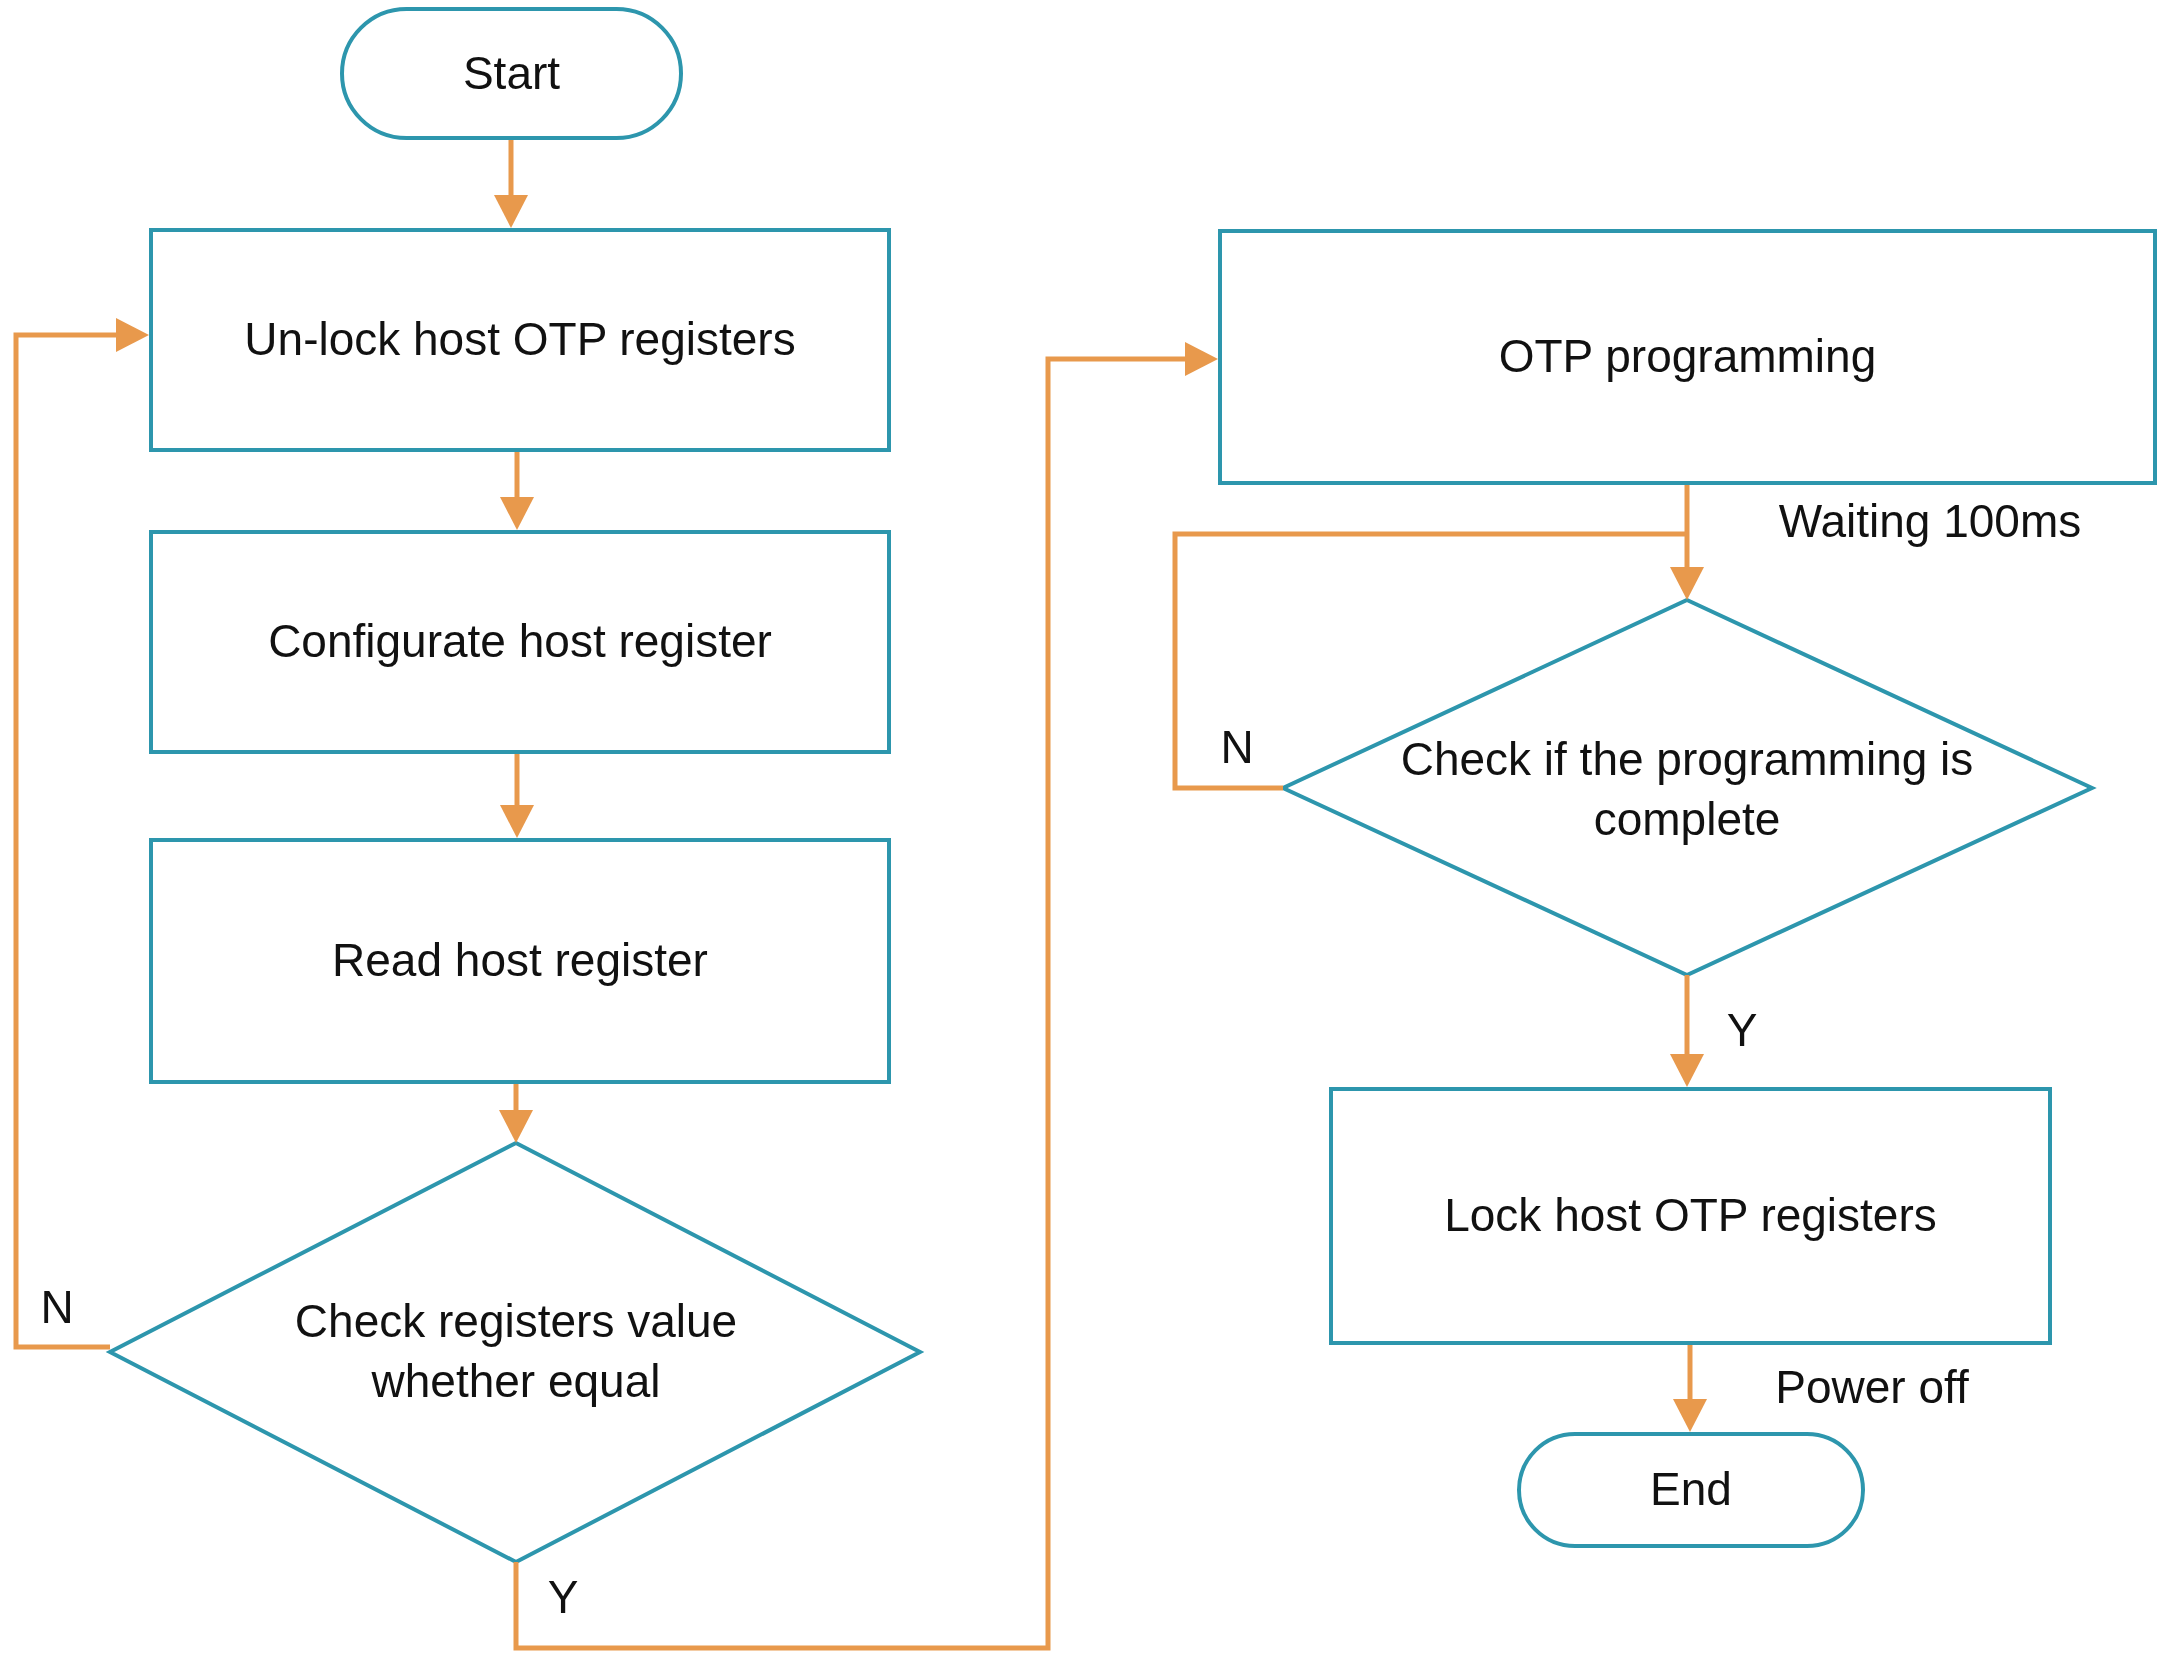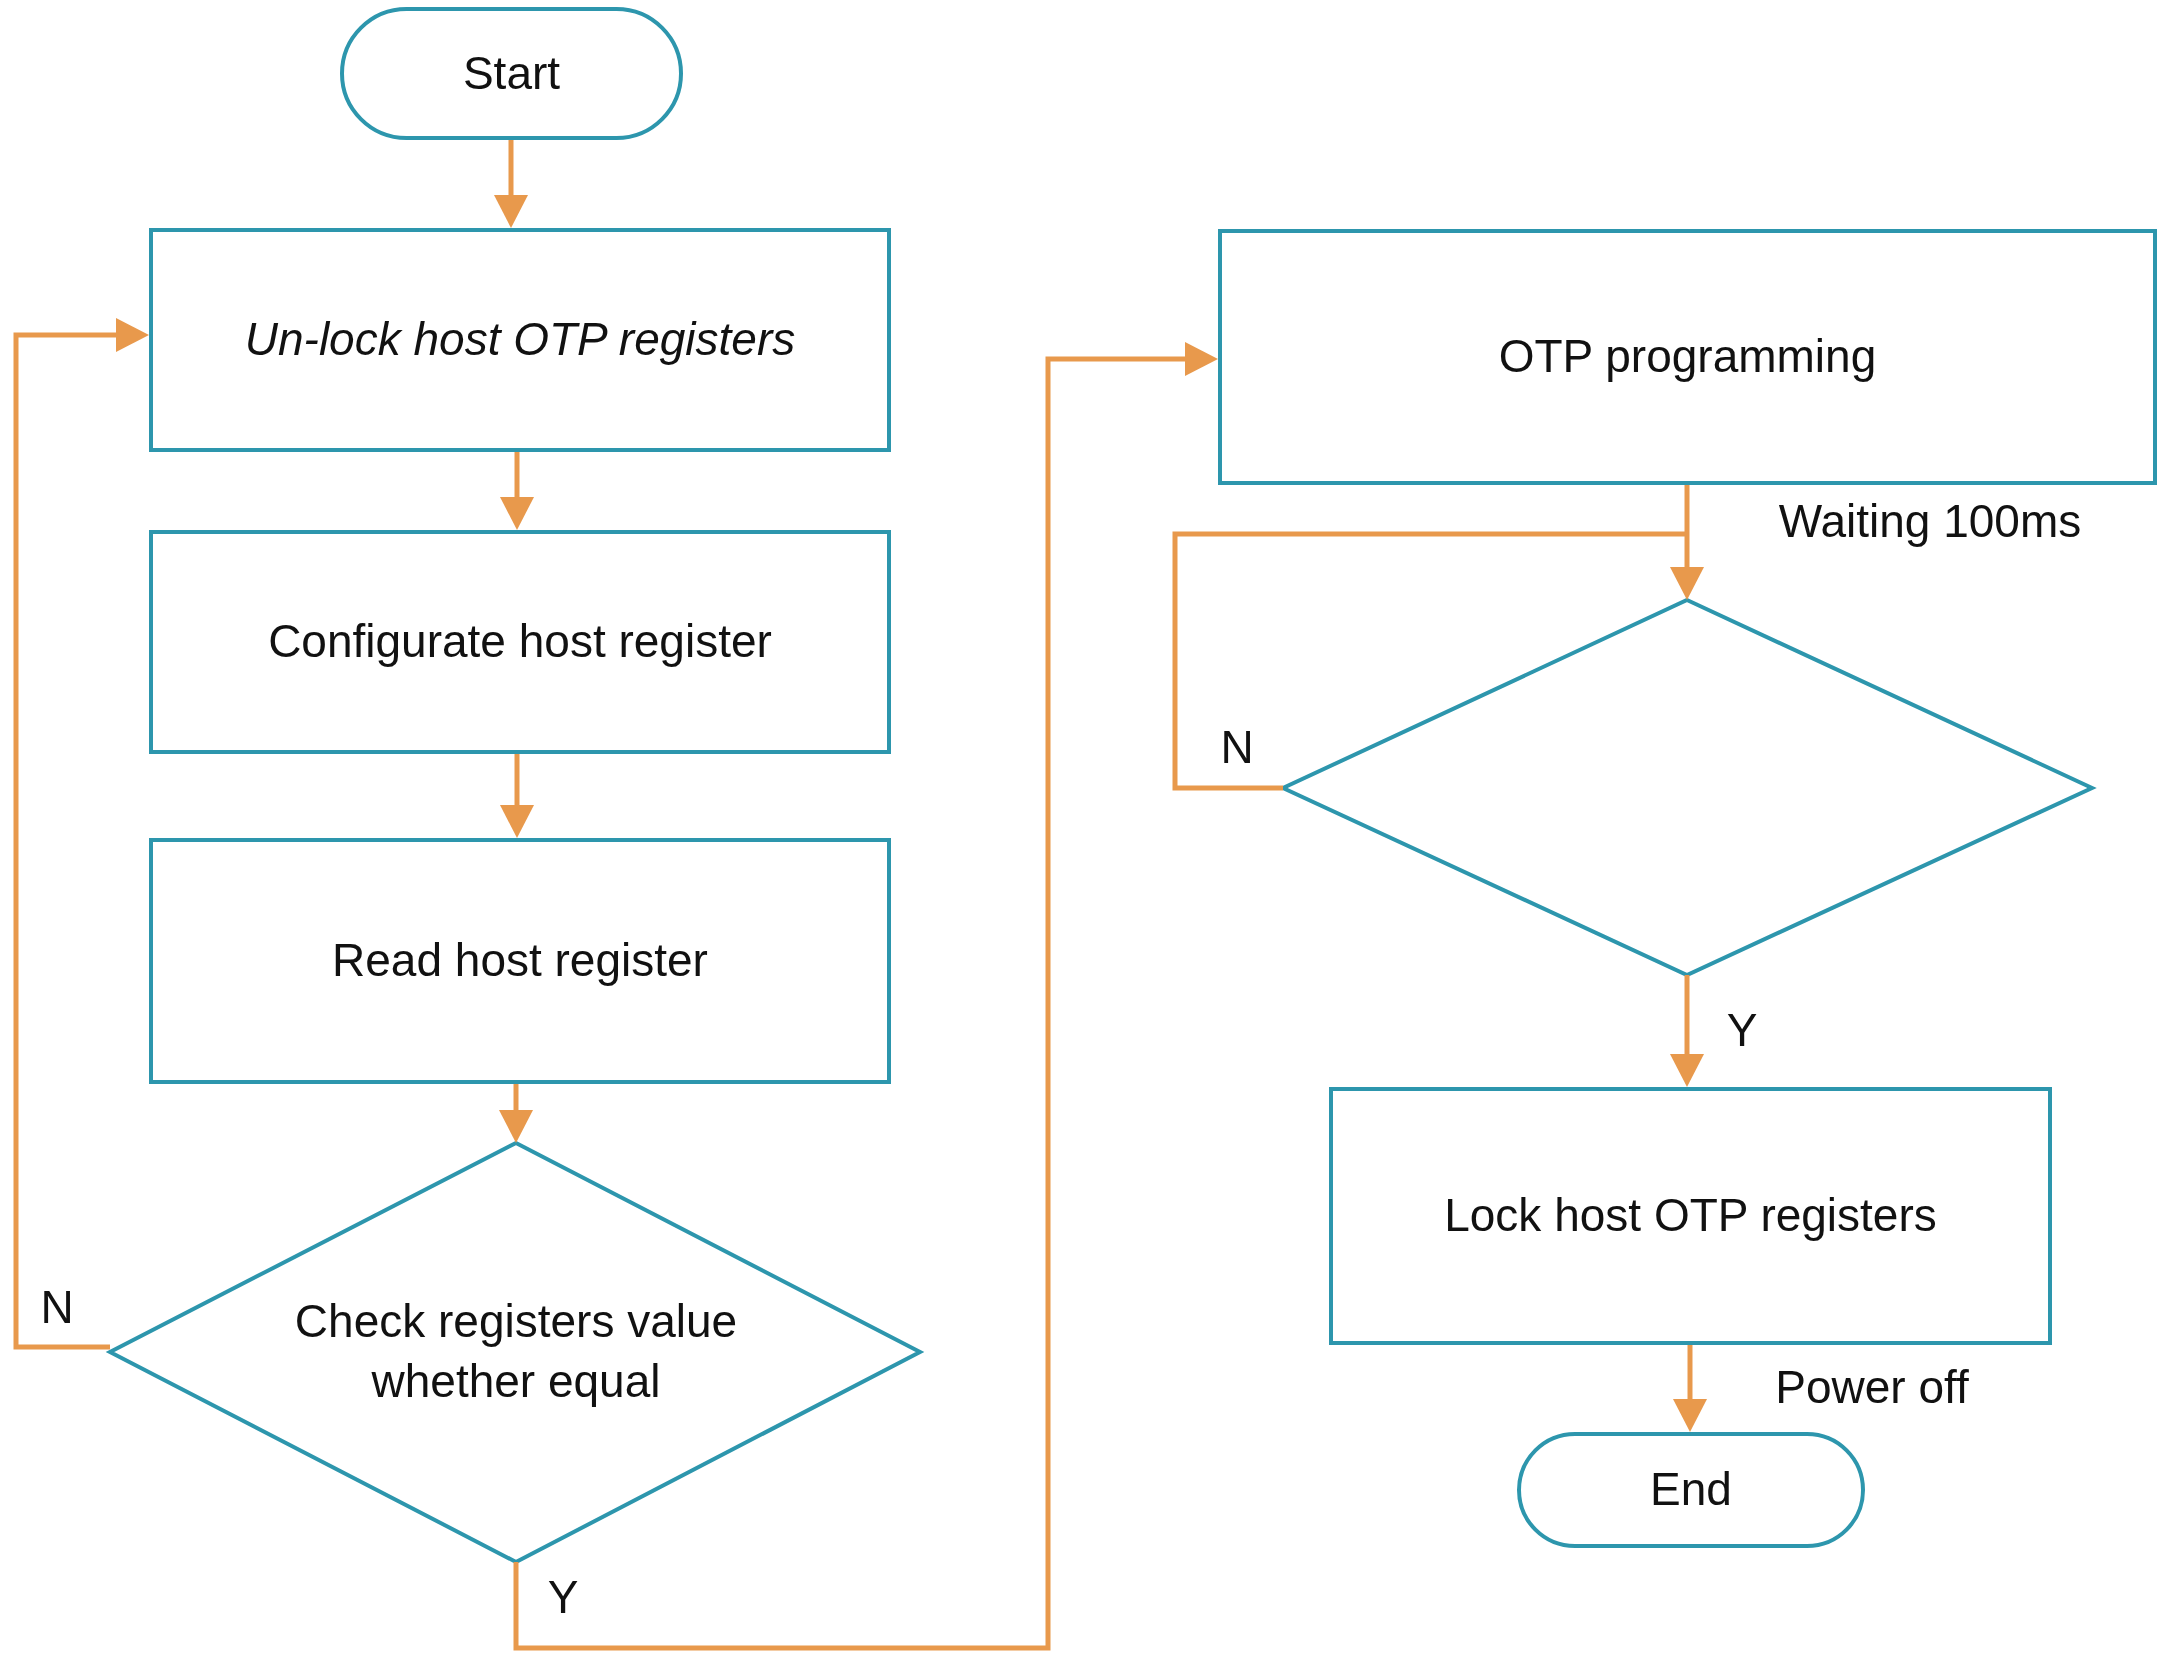--- a/index.html
+++ b/index.html
@@ -85,41 +85,45 @@
       <polygon points="1687,600 1670,567 1704,567"></polygon>
       <polygon points="1687,1087 1670,1054 1704,1054"></polygon>
       <polygon points="1690,1432 1673,1399 1707,1399"></polygon>
     </g>
   </svg>
 
   <div class="node terminator" style="left:340px;top:7px;width:343px;height:133px;">
     <span>Start</span>
   </div>
 
-  <div class="node" style="left:149px;top:228px;width:742px;height:224px;font-style:italic;">
+  <div class="node" style="left:149px;top:228px;width:742px;height:224px;">
     <span>Un-lock host OTP registers</span>
   </div>
 
   <div class="node" style="left:149px;top:530px;width:742px;height:224px;">
     <span>Configurate host register</span>
   </div>
 
   <div class="node" style="left:149px;top:838px;width:742px;height:246px;">
     <span>Read host register</span>
   </div>
 
   <div class="diamond-text" style="left:216px;top:1252px;width:600px;height:200px;">
     <div>Check registers value</div>
     <div>whether equal</div>
   </div>
 
   <div class="node" style="left:1218px;top:229px;width:939px;height:256px;">
     <span>OTP programming</span>
   </div>
 
+  <div class="diamond-text" style="left:1387px;top:690px;width:600px;height:200px;">
+    <div>Check if the programming is</div>
+    <div>complete</div>
+  </div>
 
   <div class="node" style="left:1329px;top:1087px;width:723px;height:258px;">
     <span>Lock host OTP registers</span>
   </div>
 
   <div class="node terminator" style="left:1517px;top:1432px;width:348px;height:116px;">
     <span>End</span>
   </div>
 
   <div class="edge-label" style="left:57px;top:1307px;">N</div>

